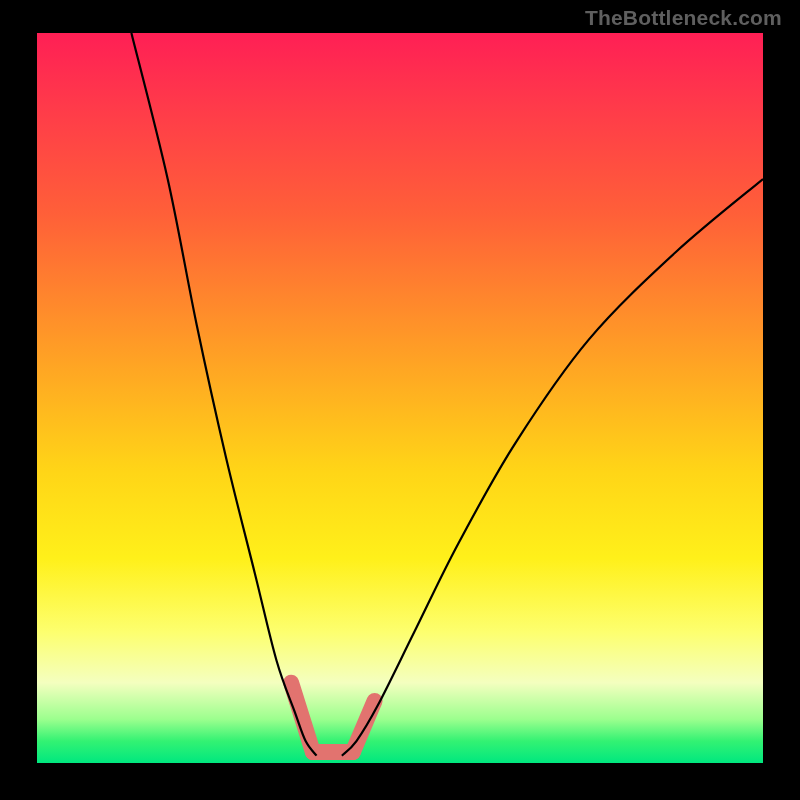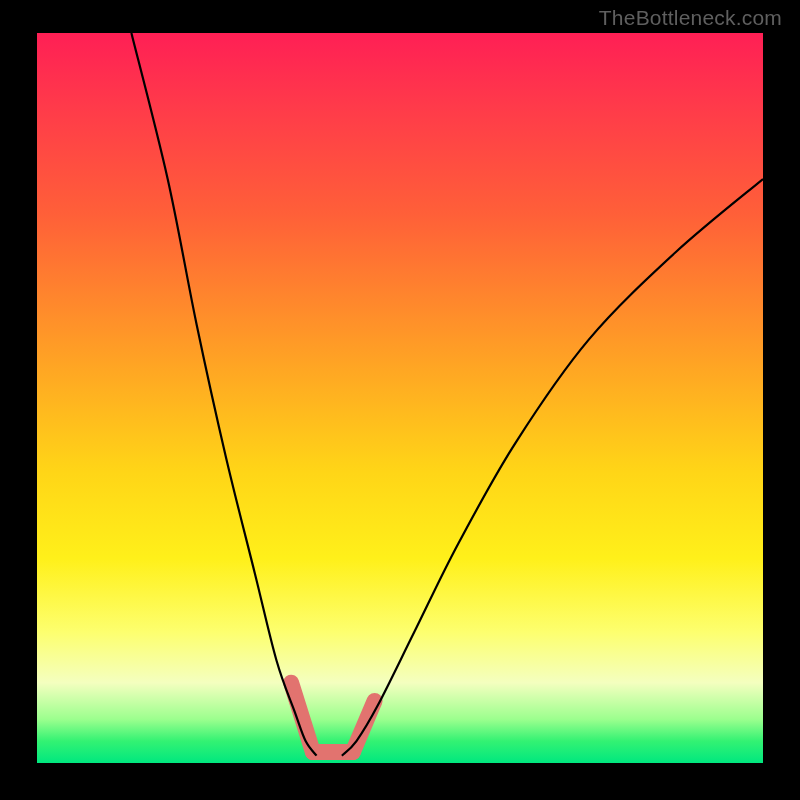--- a/index.html
+++ b/index.html
@@ -37,21 +37,21 @@
       #33f273 97%,
       #00e77f 100%
     );
   }
   .watermark {
     position: absolute;
     top: 6px;
     right: 18px;
     color: #5f5f5f;
     font-size: 21px;
-    font-weight: 400;
+    font-weight: 700;
     letter-spacing: 0.2px;
   }
   svg.curves {
     position: absolute;
     inset: 0;
   }
 </style>
 </head>
 <body>
 

